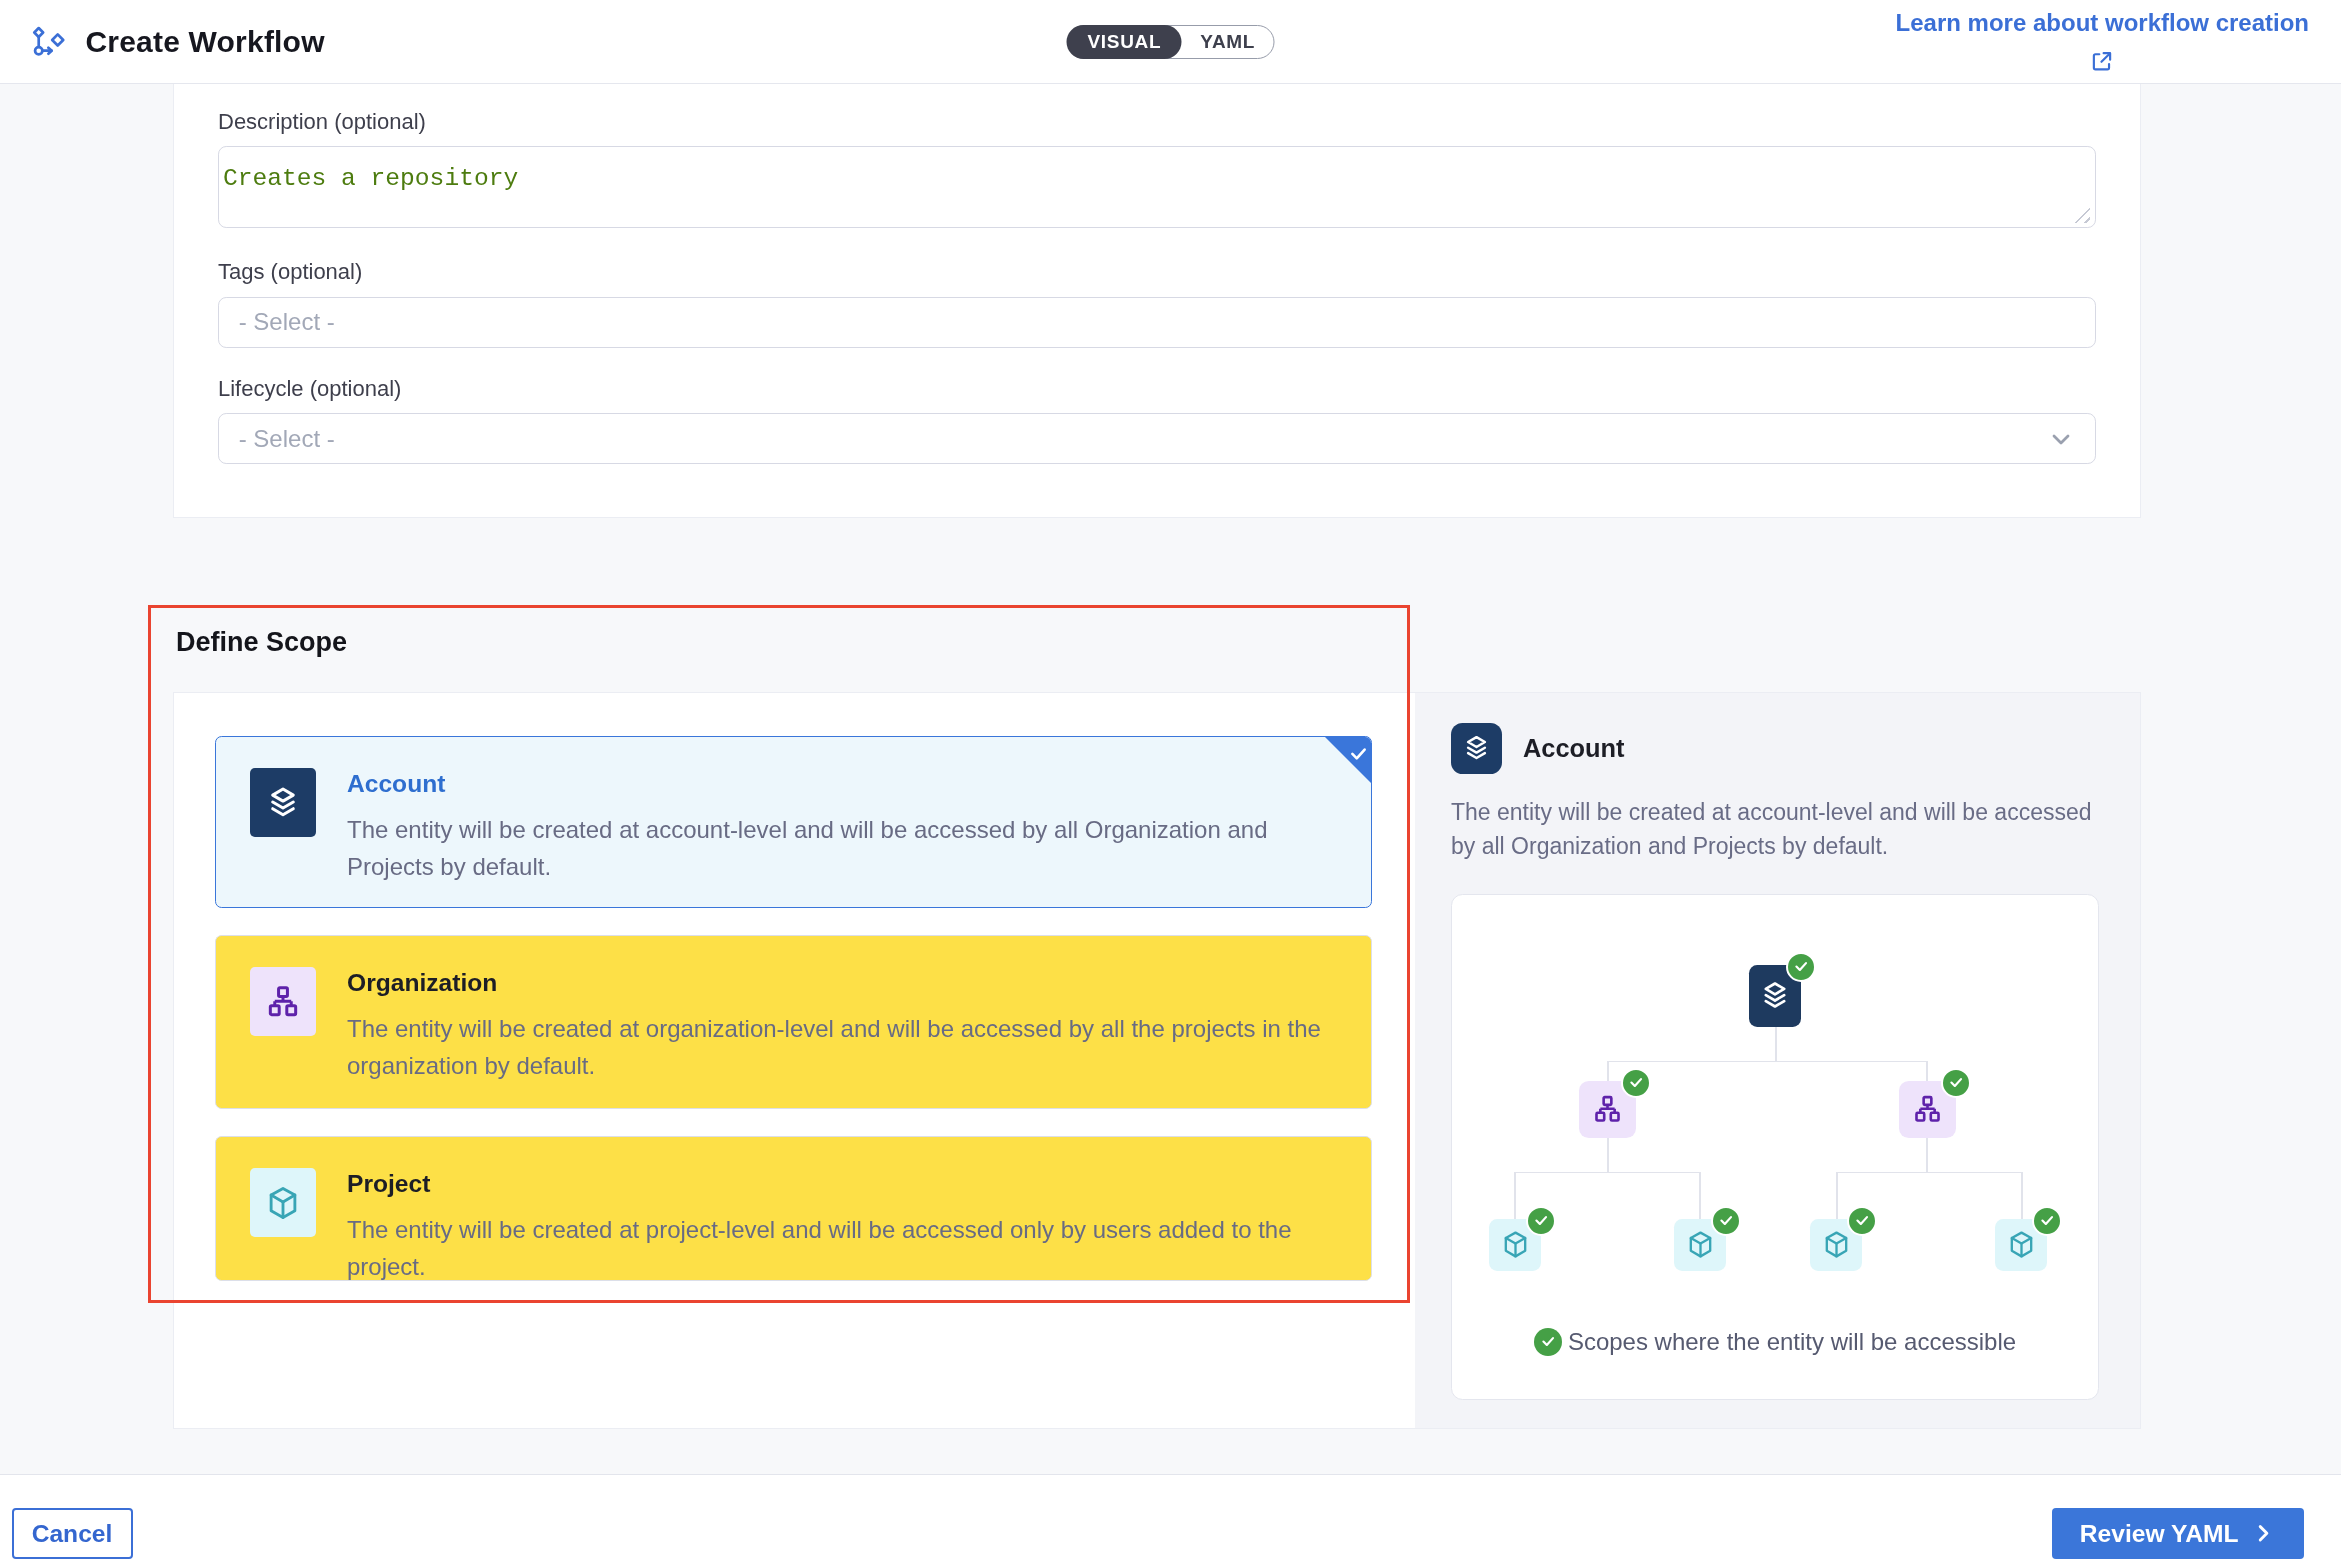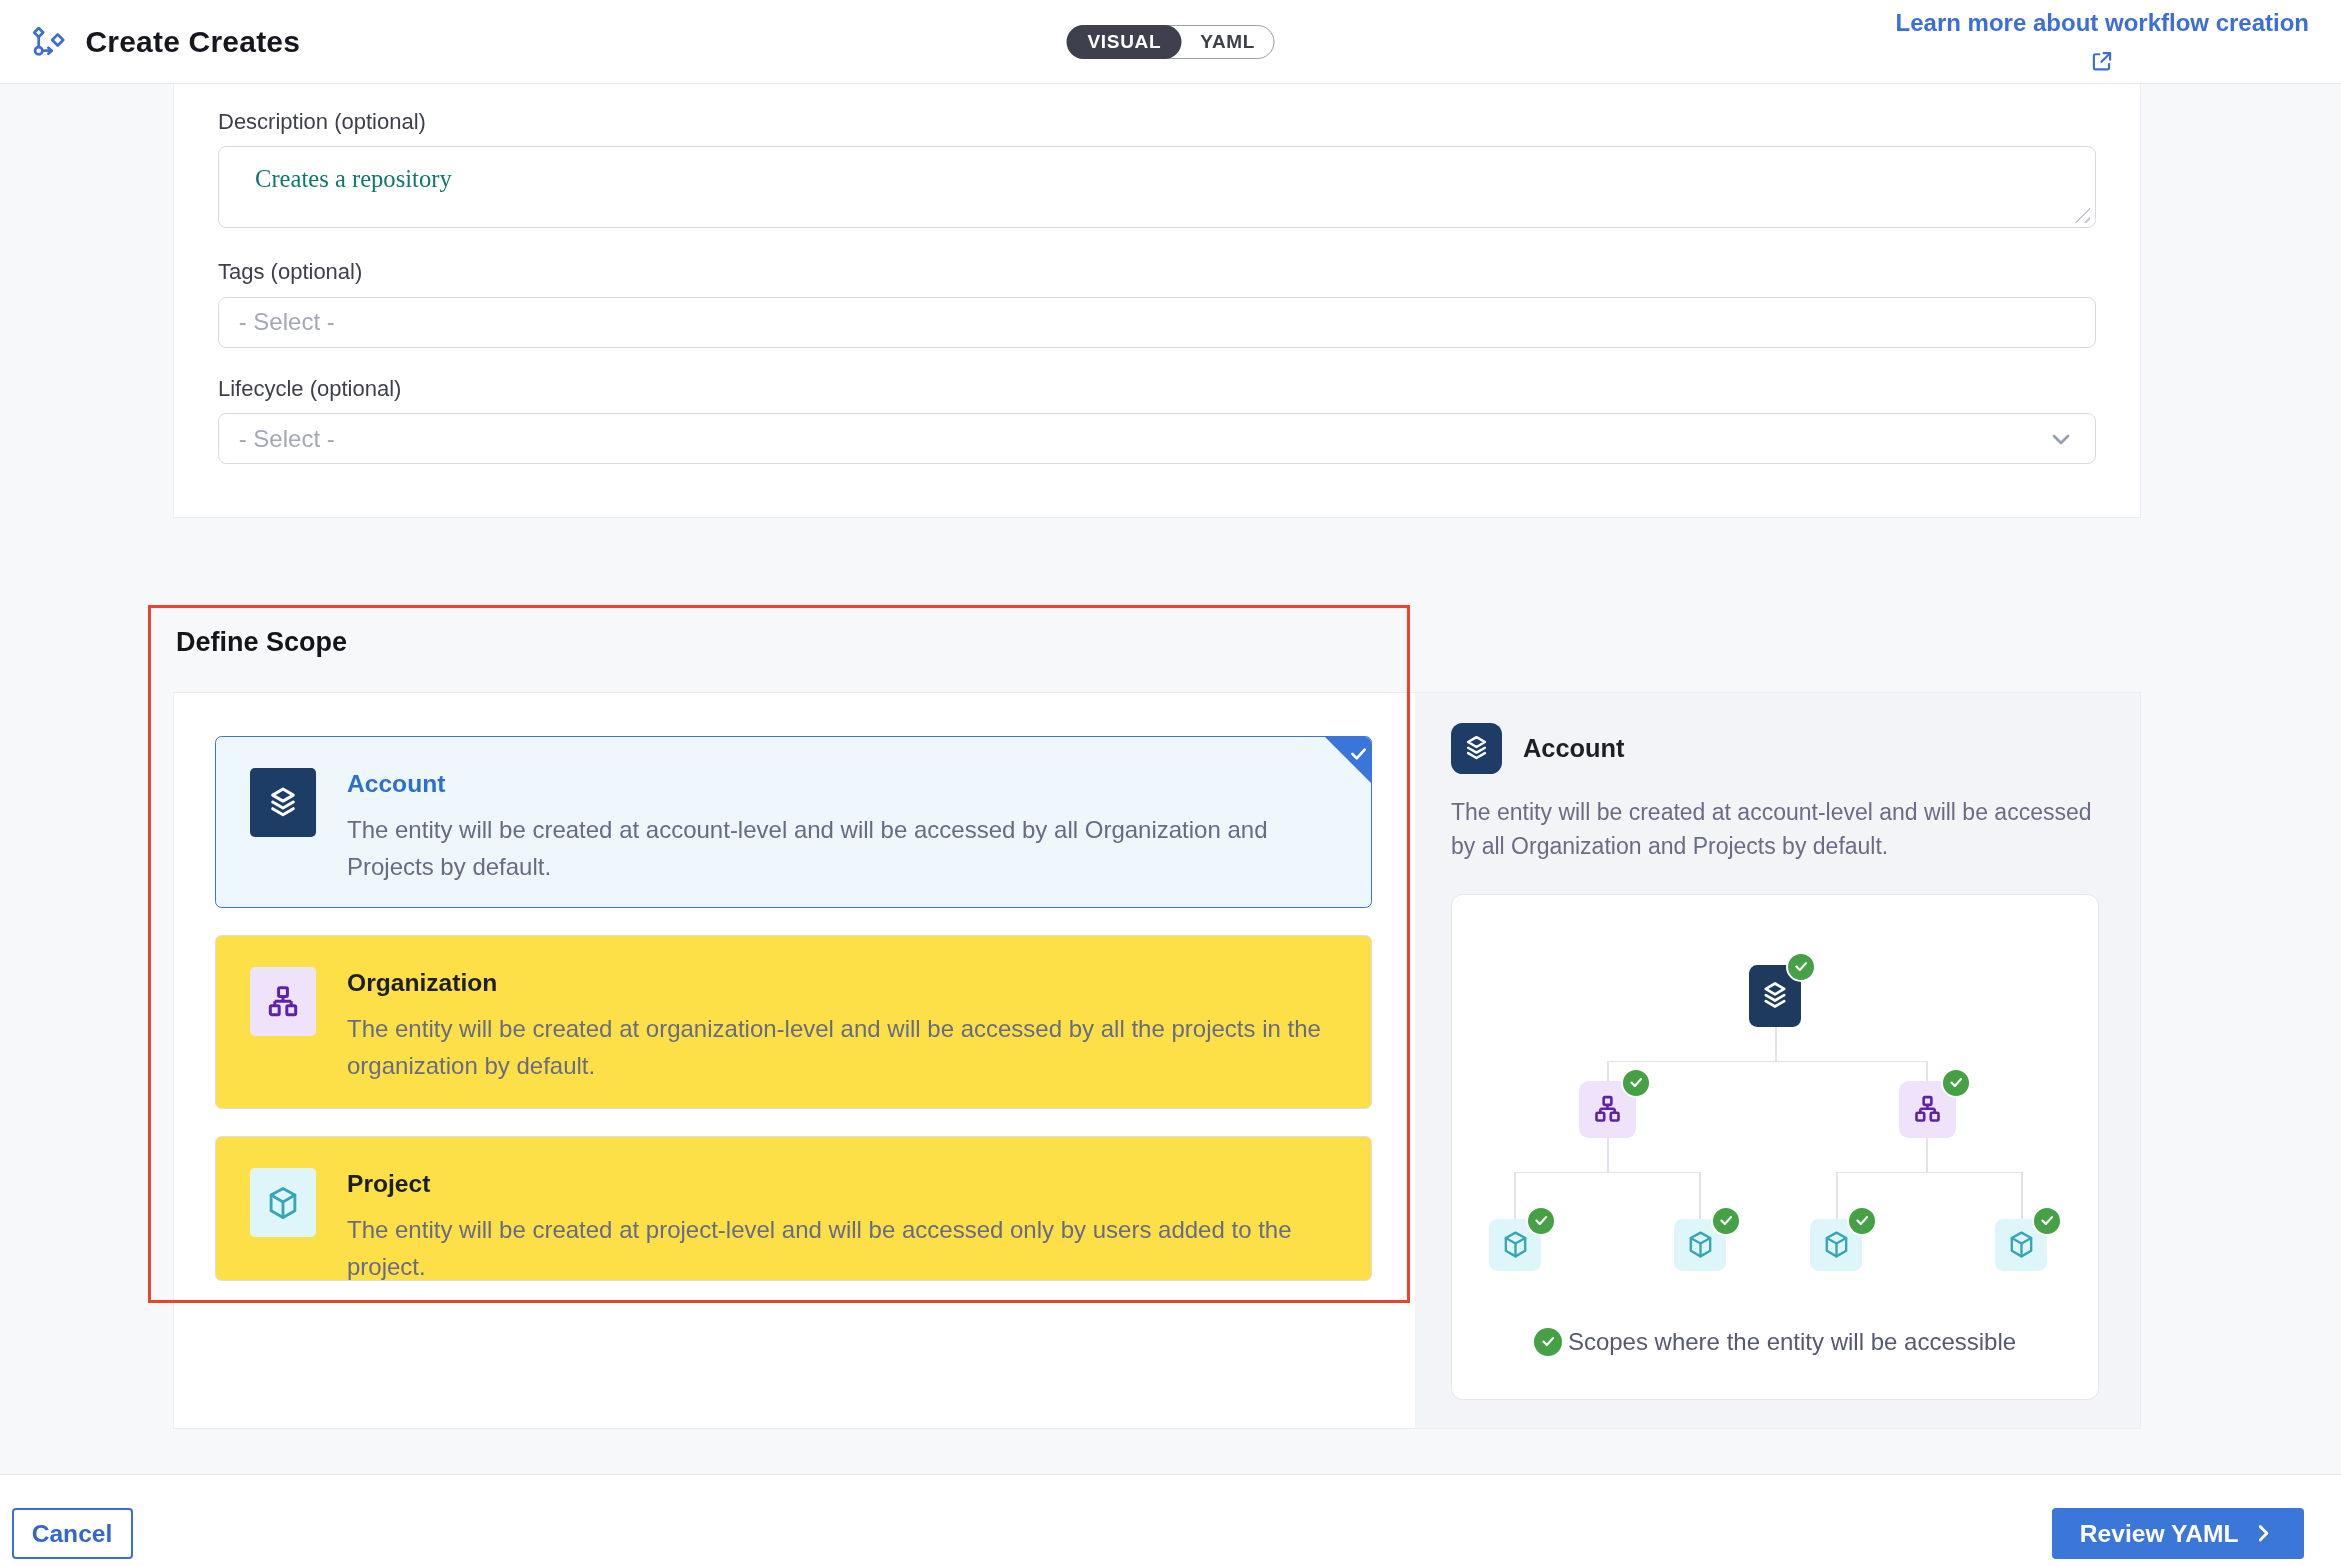--- a/index.html
+++ b/index.html
@@ -43,22 +43,22 @@
   
   .form-card {
     position:absolute; left:173px; top:84px; width:1968px; height:434px;
     background:#ffffff; border:0.8px solid #ebedf3; border-top:none;
     padding:24.6px 44px 0 44px;
   }
   .field-label { font-size:22px; color:#3e3f4c; margin-bottom:11.5px; }
   .description-textarea {
     width:100%; height:82px; resize:none;
     border:1.2px solid #d7d9e4; border-radius:8.2px;
-    font-family:Liberation Serif, serif;
-    font-size:24.6px; color:#0f766e; padding:18px 36px;
+    font-family:Liberation Mono, monospace;
+    font-size:24.6px; color:#4d7c0f; padding:18px 4px;
     outline:none; background:#fff; position:relative;
   }
   .textarea-wrap { position:relative; }
   .resize-grip {
     position:absolute; right:5.7px; bottom:8.2px; width:16.4px; height:16.4px;
     background:repeating-linear-gradient(135deg, transparent 0 4.9px, #c6c9d4 4.9px 6.6px);
     clip-path:polygon(100% 0, 100% 100%, 0 100%);
     pointer-events:none;
   }
   .select-input {
@@ -182,21 +182,21 @@
         <svg width="38" height="38" viewBox="0 0 24 24" fill="none" stroke="#3b6fd6" stroke-width="1.7" stroke-linejoin="round" stroke-linecap="round">
           <path d="M5.5 3.2 L8.3 6 L5.5 8.8 L2.7 6 Z"></path>
           <path d="M17.5 7.2 L21 10.7 L17.5 14.2 L14 10.7 Z"></path>
           <circle cx="5.5" cy="17.5" r="2.3"></circle>
           <path d="M8.2 17.5 H13.5"></path>
           <path d="M11.6 15.6 L13.7 17.5 L11.6 19.4"></path>
           <path d="M5.5 9.2 V14.8"></path>
           <path d="M17.5 3.5 V6.8" opacity="0"></path>
         </svg>
       </span>
-      <h1 class="header-title">Create Creates</h1>
+      <h1 class="header-title">Create Workflow</h1>
     </div>
 
     <div class="mode-toggle">
       <div class="mode-seg active">VISUAL</div>
       <div class="mode-seg inactive">YAML</div>
     </div>
 
     <a class="learn-link">
       <span>Learn more about workflow creation</span>
       <span>

